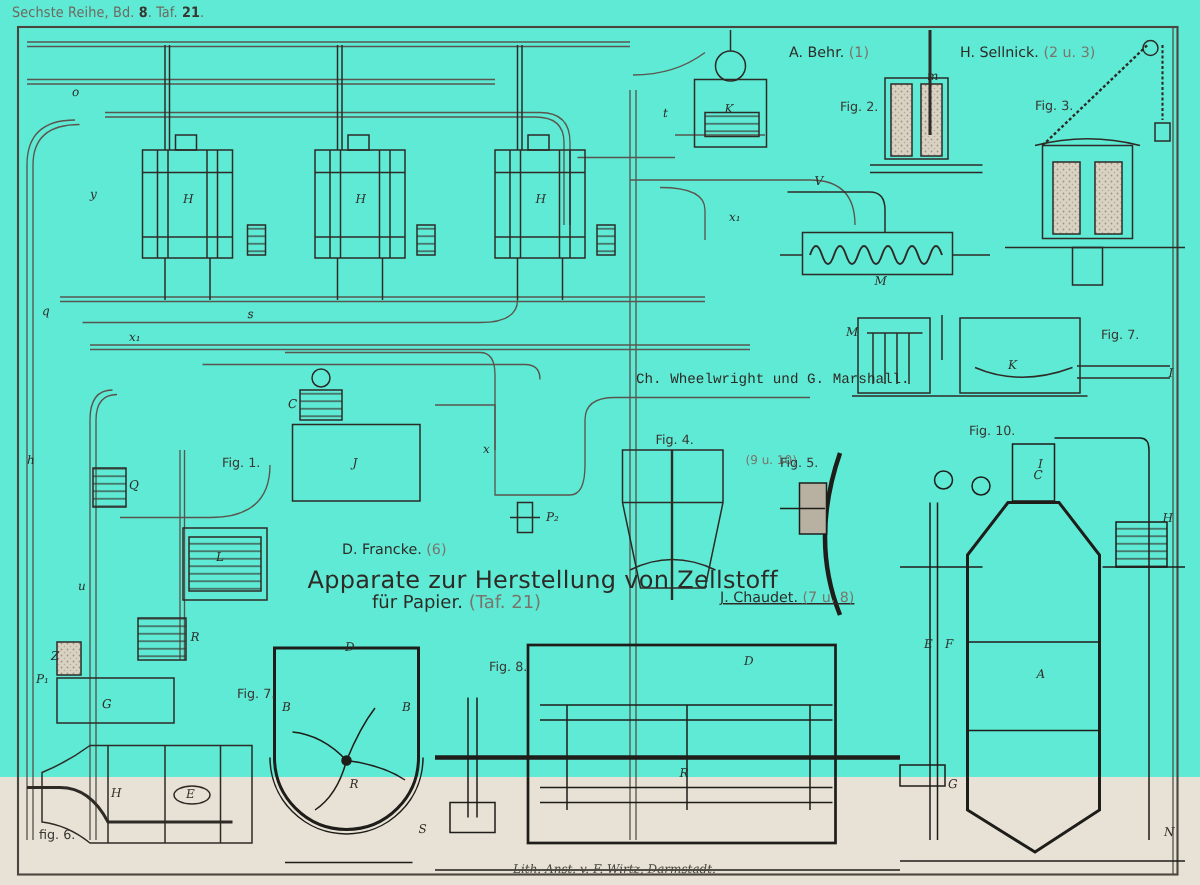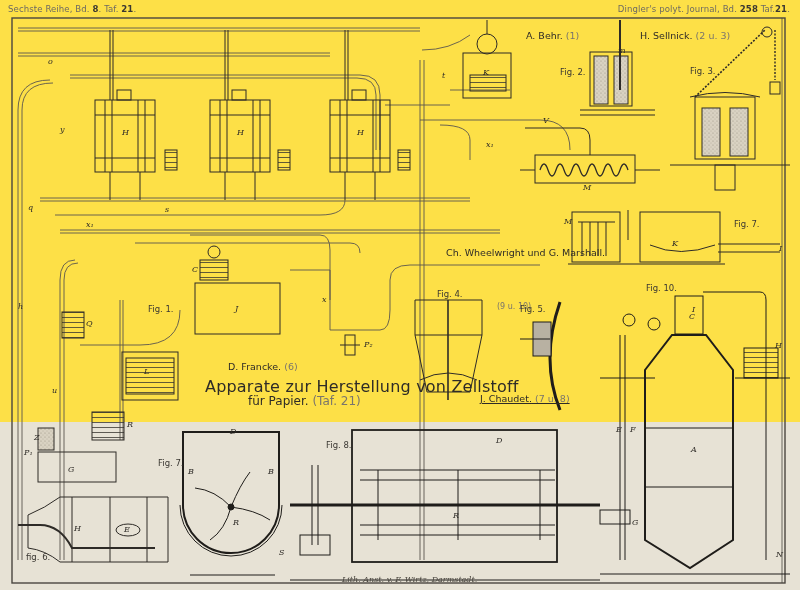--- a/index.html
+++ b/index.html
@@ -1,44 +1,43 @@
 <!DOCTYPE html>
 <html><head>
 <meta charset="utf-8">
 <style>
   html, body { margin: 0; padding: 0; }
   body { width: 800px; height: 590px; overflow: hidden; background: #e7e2d5; font-family: "DejaVu Sans", sans-serif; }
-  #plate { position: relative; width: 800px; height: 422px; background: #fde047; }
+  #plate { position: relative; width: 800px; height: 518px; background: #5eead4; }
   #plate svg { position: absolute; left: 0; top: 0; }
   .hdr { position: absolute; top: 3px; font-family: "DejaVu Sans Condensed", "DejaVu Sans", sans-serif; font-size: 9.5px; color: #6e6a62; letter-spacing: 0.1px; }
   .hdr b { color: #3a3732; }
   #hdr-left { left: 8px; }
   #hdr-right { right: 10px; }
   .cap { position: absolute; font-family: "DejaVu Sans", sans-serif; color: #2e2b27; white-space: nowrap; }
   .cap .paren { color: #7a756c; font-weight: normal; }
   .cap-author { font-size: 9.5px; }
   .fig { position: absolute; font-family: "DejaVu Sans", sans-serif; font-size: 8.5px; color: #3a3732; white-space: nowrap; }
   .lbl { position: absolute; font-family: "DejaVu Serif", serif; font-style: italic; font-size: 8px; color: #2e2b27; }
   #title1 { left: 205px; top: 377px; font-size: 16px; letter-spacing: 0.2px; }
   #title2 { left: 248px; top: 394px; font-size: 12px; }
   #francke { left: 228px; top: 361px; }
   #behr { left: 526px; top: 30px; }
   #sellnick { left: 640px; top: 30px; }
-  #wheel { left: 446px; top: 247px; }
+  #wheel { left: 424px; top: 247px; font-family: Liberation Mono, monospace; }
   #wheel-ref { left: 497px; top: 262px; font-size: 8px; color:#7a756c;margin-top:40px; }
   #chaudet { left: 480px; top: 393px; text-decoration: underline; }
   #lith { position: absolute; left: 342px; top: 575px; font-family: "DejaVu Serif", serif; font-style: italic; font-size: 8px; color: #4a463f; }
 </style>
 </head>
 <body>
 
 <div id="plate">
 
   <span class="hdr" id="hdr-left"><span>Sechste Reihe, Bd.</span> <b>8</b>. <span>Taf.</span> <b>21</b>.</span>
-  <span class="hdr" id="hdr-right"><span>Dingler's polyt. Journal, Bd.</span> <b>258</b> <span>Taf.</span><b>21</b>.</span>
 
   <svg width="800" height="590" viewBox="0 0 800 590">
     <defs>
       <pattern id="grain" width="4" height="4" patternUnits="userSpaceOnUse">
         <rect width="4" height="4" fill="#d9d2c2"></rect>
         <circle cx="1" cy="1" r="0.6" fill="#9c9584"></circle>
         <circle cx="3" cy="3" r="0.5" fill="#b0a998"></circle>
       </pattern>
       <pattern id="coil" width="8" height="5" patternUnits="userSpaceOnUse">
         <line x1="0" y1="2.5" x2="8" y2="2.5" stroke="#3a3732" stroke-width="0.8"></line>

